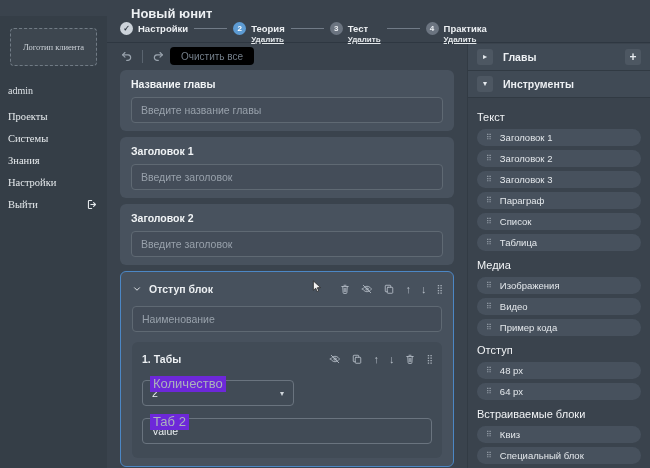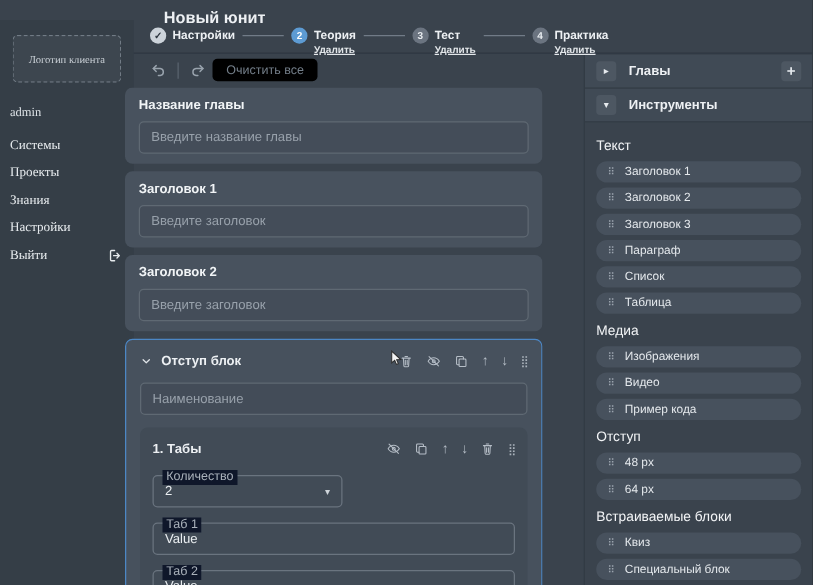--- a/index.html
+++ b/index.html
@@ -51,21 +51,21 @@
   .btn-publish svg { width:12px; height:12px; stroke:#1a2531; fill:none; stroke-width:1.8; stroke-linecap:round; stroke-linejoin:round; }
 
   
   .toolbar { position:absolute; left:107px; top:44px; width:360px; height:24px; display:flex; align-items:center; padding-left:13px; }
   .tb-icon { width:14px; height:14px; color:#99a3ad; cursor:pointer; }
   .tb-icon svg { width:14px; height:14px; stroke:currentColor; fill:none; stroke-width:2; stroke-linecap:round; stroke-linejoin:round; }
   .tb-sep { width:1px; height:13px; background:#5a646f; margin:0 8px; }
   .btn-clear { height:18px; padding:0 11px; background:#000000; border-radius:4px; color:#747f8a; font-size:10px; display:flex; align-items:center; margin-left:5px; cursor:default; }
 
   
-  .editor { position:absolute; left:100px; top:70px; width:334px; bottom:0; overflow:hidden; }
+  .editor { position:absolute; left:120px; top:70px; width:334px; bottom:0; overflow:hidden; }
   .card { background:#48525e; border-radius:6px; padding:8px 11px; margin-bottom:6px; }
   .card-title { font-size:10.5px; font-weight:bold; margin-bottom:7px; color:#f1f4f6; }
   .text-input {
     display:block; width:100%; height:26px; border:1px solid #5f6973; border-radius:4px;
     background:rgba(0,0,0,0.05); padding:0 9px; font-size:10.5px; color:#e8ecf0;
     font-family:"Liberation Sans", sans-serif; outline:none;
   }
   .text-input::placeholder { color:#98a1ab; opacity:1; }
 
   .hidden-block { background:#47515d; border:1px solid #4c87c5; border-radius:6px; padding:8px 11px; }
@@ -80,21 +80,21 @@
   .drag-glyph { font-size:9px; line-height:1; color:#aab2bb; cursor:grab; letter-spacing:-1px; }
   .hb-name { margin-top:8px; }
 
   .tabs-block { margin-top:10px; background:#414b56; border-radius:6px; padding:8px 10px 14px; }
   .tb-head { display:flex; align-items:center; height:18px; }
   .tb-title { font-size:10.5px; font-weight:bold; }
   .field {
     position:relative; border:1px solid #6a747f; border-radius:4px; height:26px;
     display:flex; align-items:center; padding:0 9px; margin-top:12px; background:transparent;
   }
-  .field-label { position:absolute; top:-5px; left:7px; font-size:10px; color:#aab2bb; background:#0f172a; padding:0 3px; line-height:1.2; }
+  .field-label { position:absolute; top:-5px; left:7px; font-size:13px; color:#aab2bb; background:#6d28d9; padding:0 3px; line-height:1.2; }
   .field-value { font-size:10.5px; color:#eaeef1; }
   .select-field { width:152px; justify-content:space-between; cursor:pointer; }
   .select-caret { font-size:8px; color:#cfd5da; }
   .field input { border:none; background:transparent; width:100%; font-size:10.5px; color:#eaeef1; font-family:"Liberation Sans", sans-serif; outline:none; padding:0; }
 
   
   .panel { position:absolute; left:467px; top:44px; width:183px; bottom:0; background:#3a434d; border-left:1px solid #323b44; }
   .panel-row { height:27px; background:#404a55; border-bottom:1px solid #313a43; display:flex; align-items:center; padding:0 9px; }
   .sq-btn {
     width:16px; height:16px; background:#4d5762; border-radius:3px; flex:0 0 auto;
@@ -117,24 +117,24 @@
 
 <div class="app">
 
   <div class="sidebar">
     <div class="logo-box">
       <span>Логотип клиента</span>
     </div>
     <div class="side-user">admin</div>
     <div class="side-nav">
       <div class="side-item">
+        <span class="lbl">Проекты</span>
+      </div>
+      <div class="side-item">
         <span class="lbl">Системы</span>
-      </div>
-      <div class="side-item">
-        <span class="lbl">Проекты</span>
       </div>
       <div class="side-item">
         <span class="lbl">Знания</span>
       </div>
       <div class="side-item">
         <span class="lbl">Настройки</span>
       </div>
       <div class="side-item">
         <span class="lbl">Выйти</span>
         <span class="spacer"></span>
@@ -283,24 +283,20 @@
             <span class="drag-glyph">⣿</span>
           </div>
         </div>
 
         <div class="field select-field">
           <span class="field-label">Количество</span>
           <span class="field-value">2</span>
           <span class="select-caret">▾</span>
         </div>
 
-        <div class="field">
-          <span class="field-label">Таб 1</span>
-          <input type="text" value="Value" style="">
-        </div>
 
         <div class="field">
           <span class="field-label">Таб 2</span>
           <input type="text" value="Value" style="">
         </div>
       </div>
     </div>
   </div>
 
   <div class="panel">

